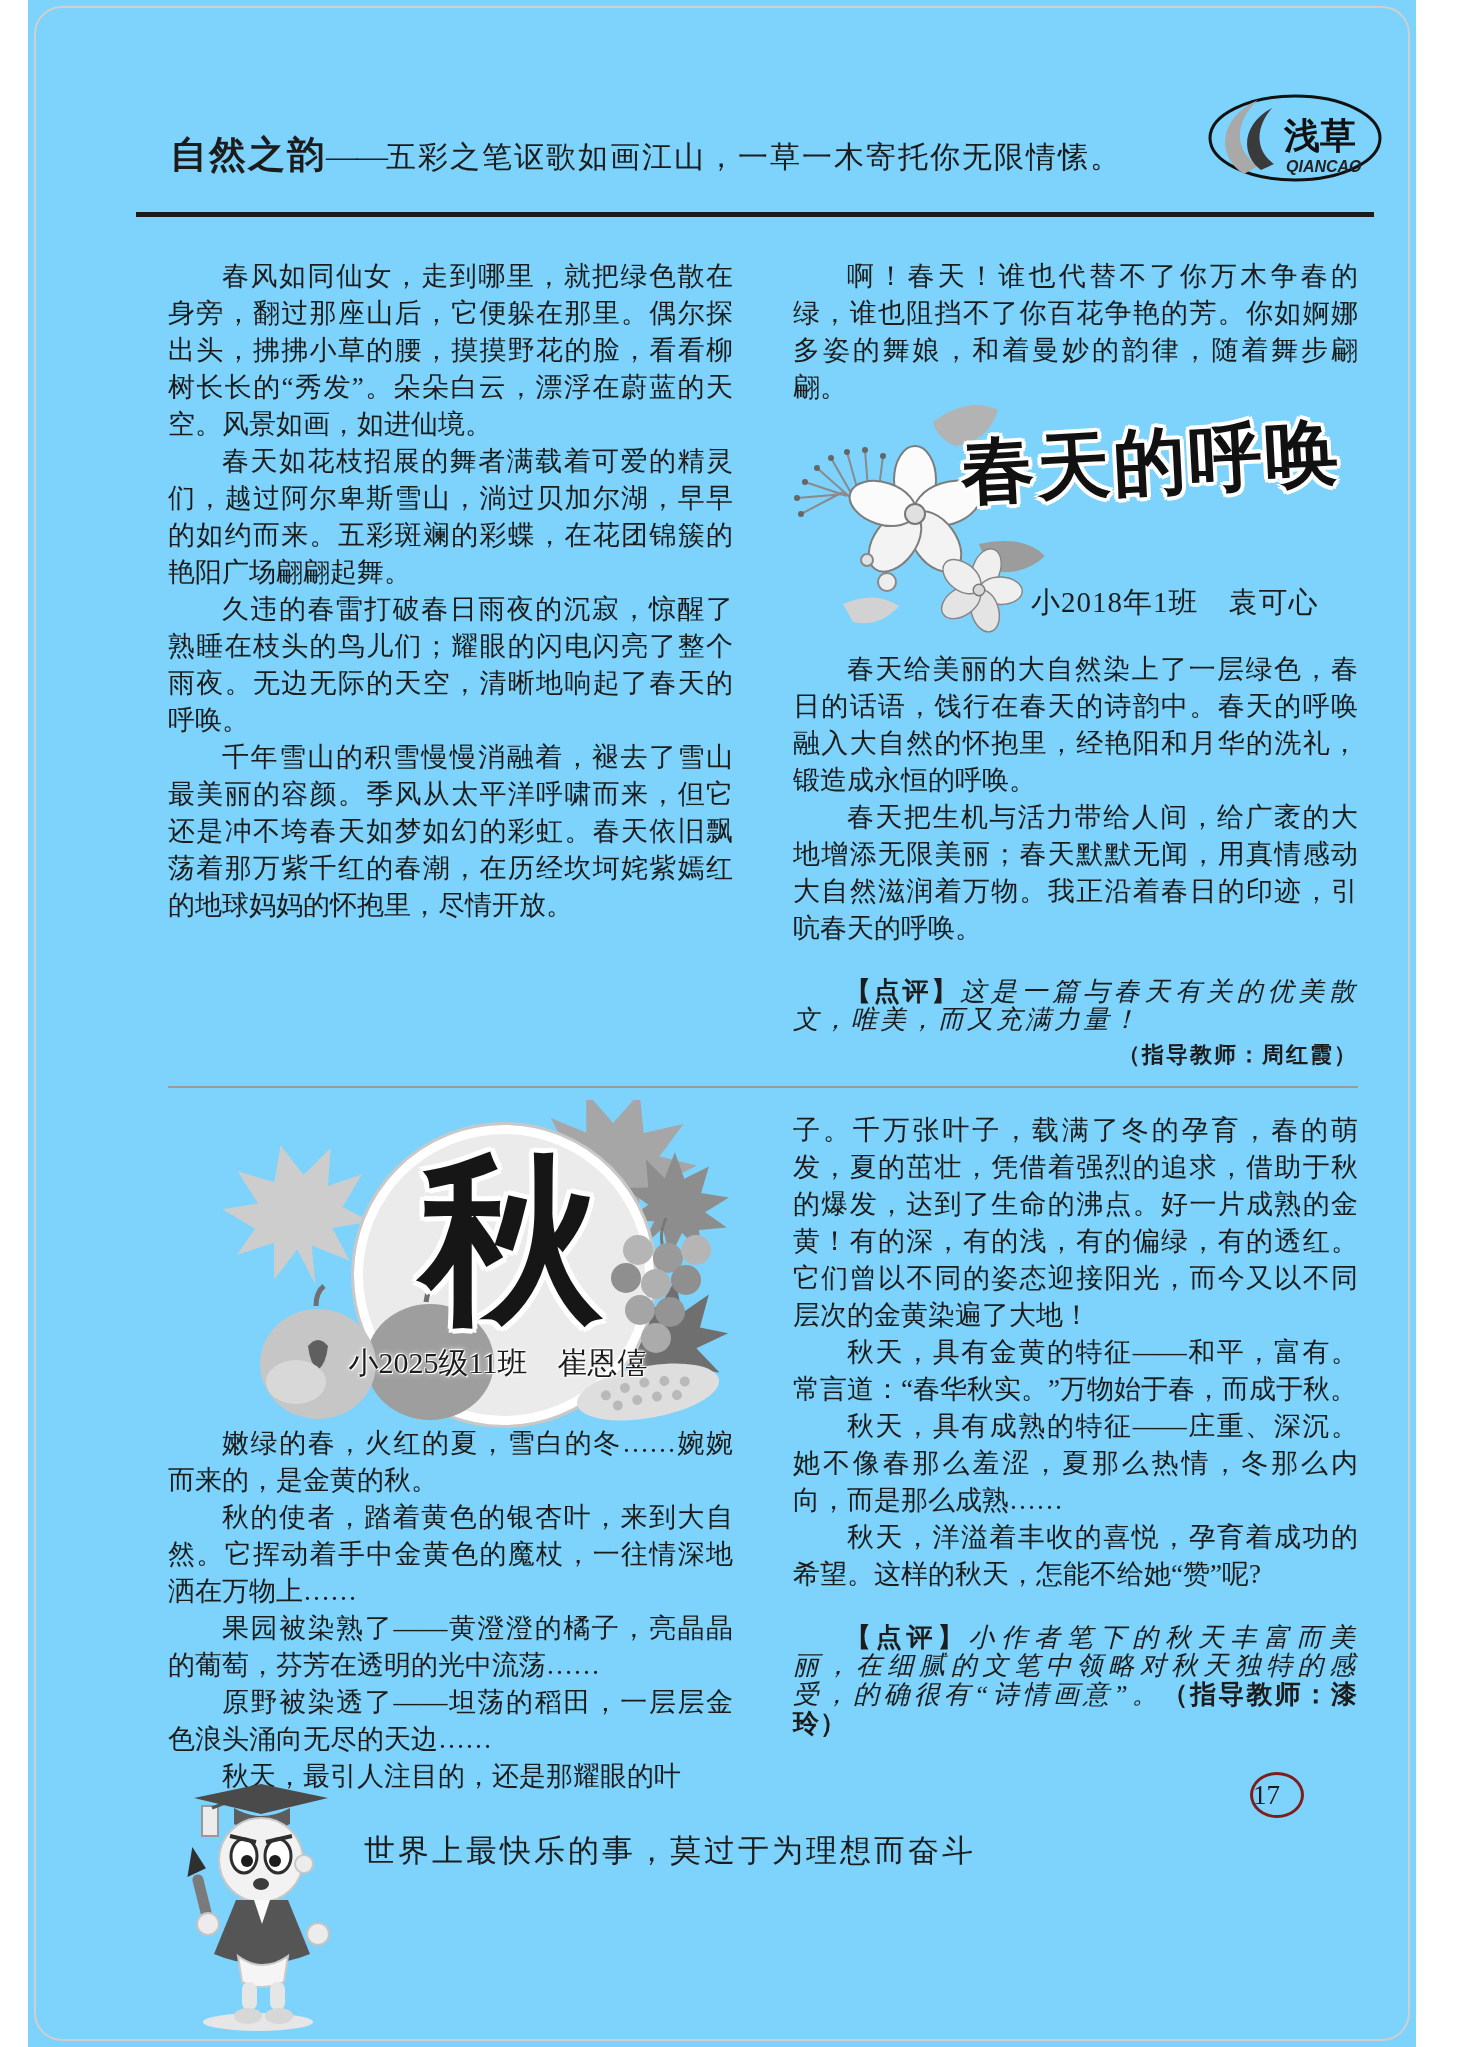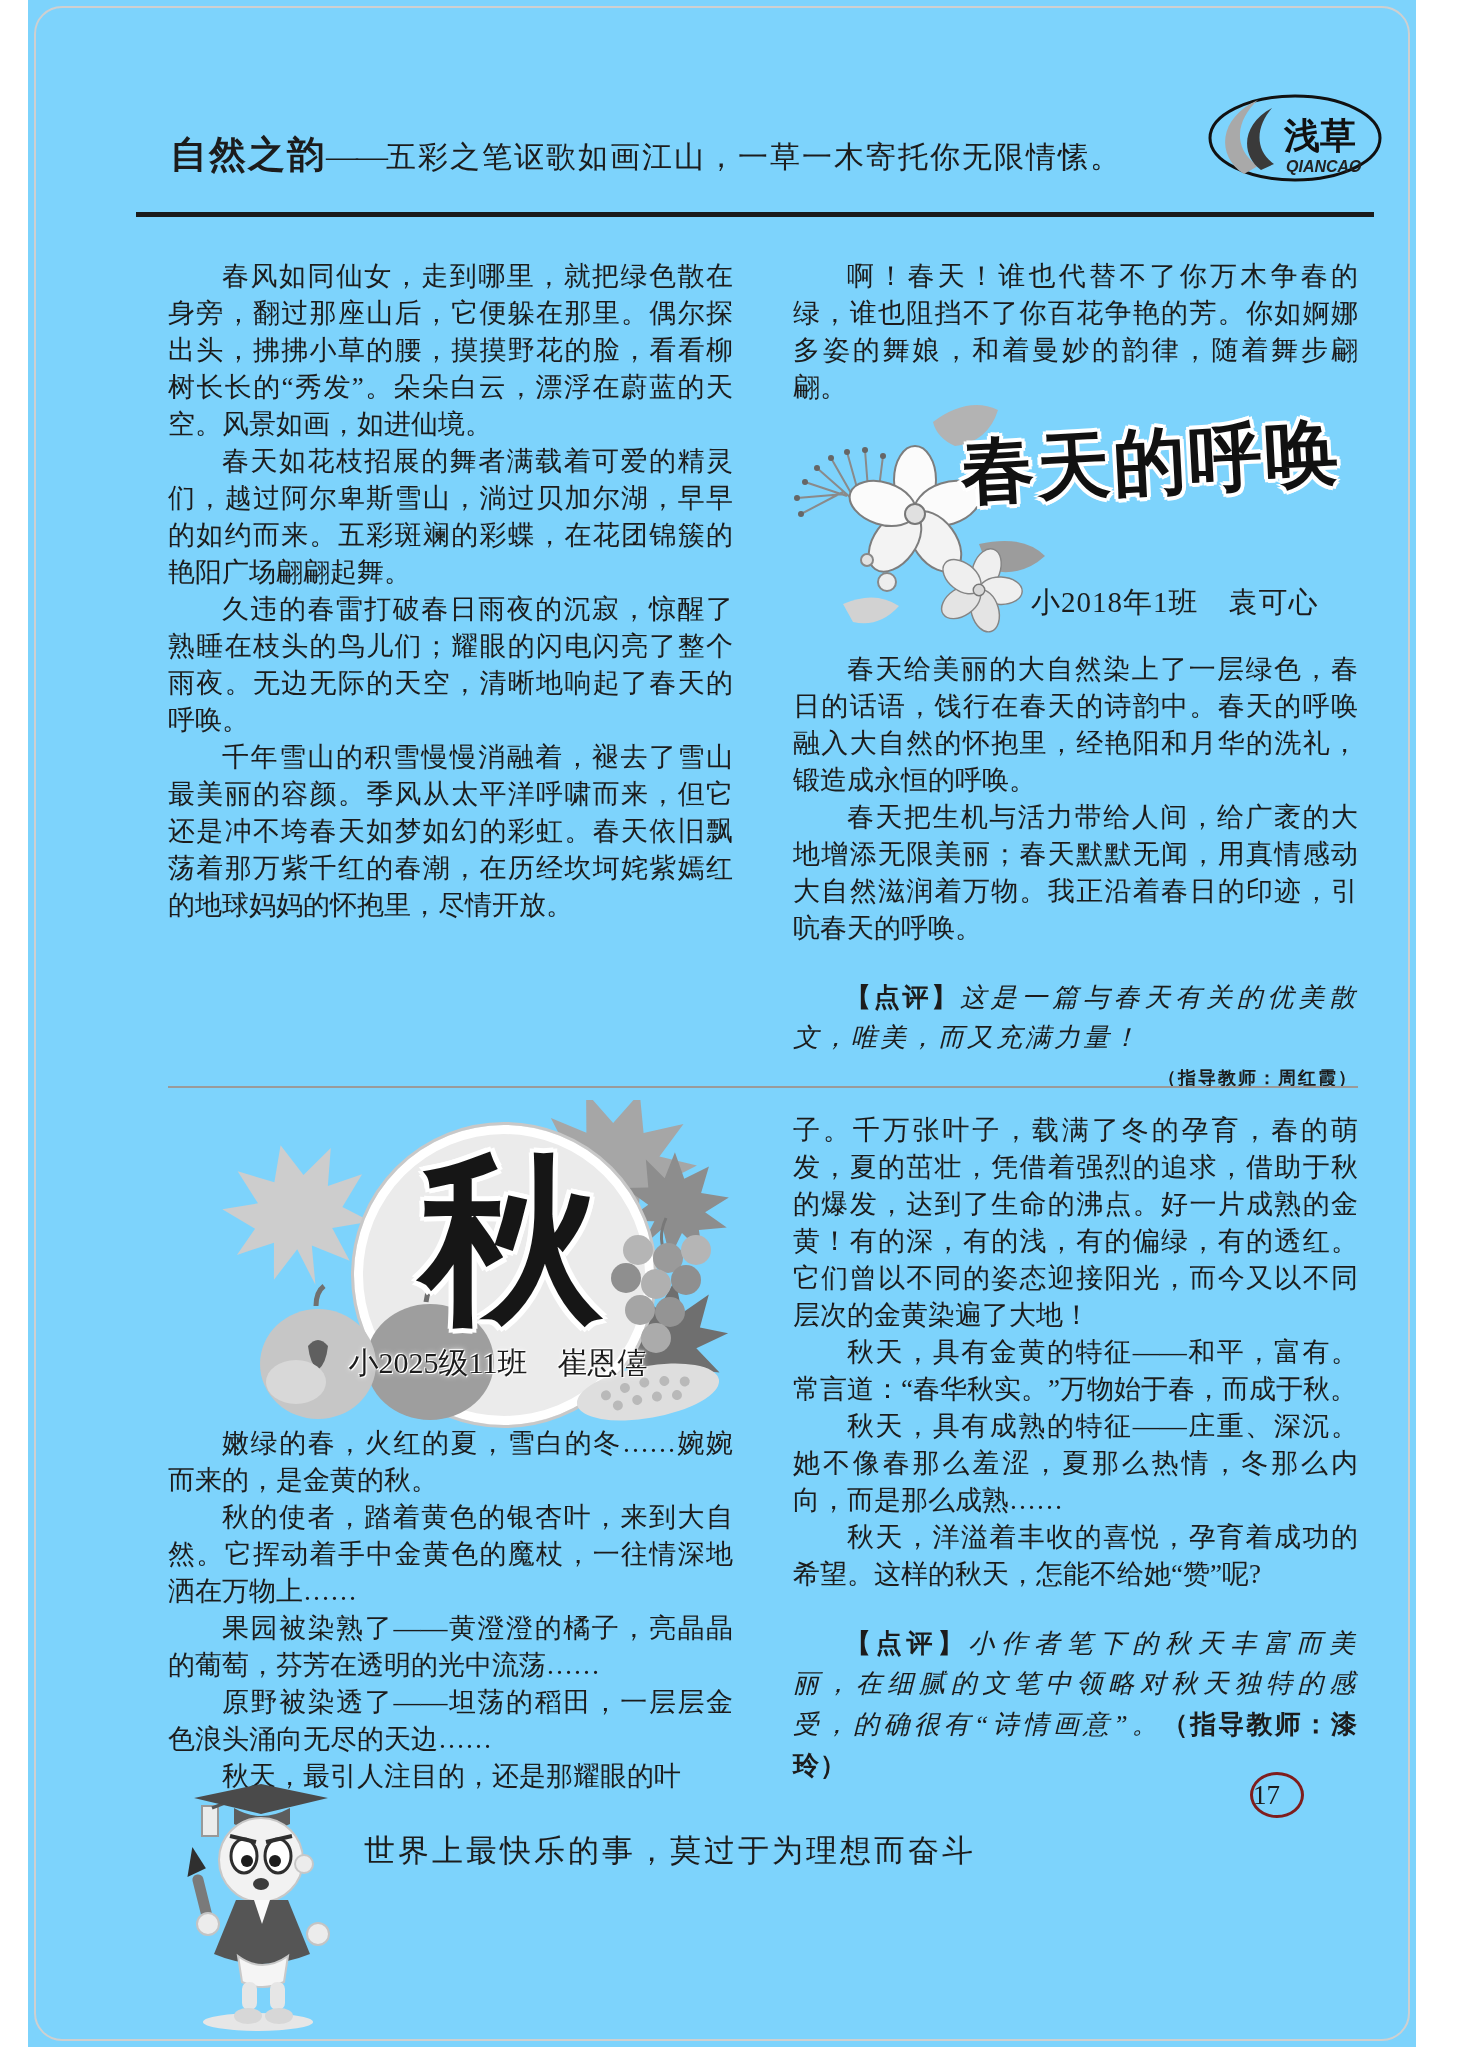--- a/index.html
+++ b/index.html
@@ -28,24 +28,24 @@
 
   
   .spring-art{position:relative;height:245px;text-indent:0;}
   .spring-flowers{position:absolute;left:-10px;top:-12px;}
   .spring-title{position:absolute;left:168px;top:38px;font-size:73px;font-weight:bold;letter-spacing:3px;
     white-space:nowrap;transform:rotate(-3deg);color:#111;
     text-shadow:-4px 0 0 #fff,4px 0 0 #fff,0 -4px 0 #fff,0 4px 0 #fff,-3px -3px 0 #fff,3px 3px 0 #fff,-3px 3px 0 #fff,3px -3px 0 #fff;}
   .spring-byline{position:absolute;left:238px;top:178px;font-size:29px;letter-spacing:1px;white-space:nowrap;}
 
   
-  .comment{margin-top:30px !important;font-style:italic;font-size:26px;letter-spacing:3px;line-height:40px;}
+  .comment{margin-top:30px !important;font-style:italic;font-size:26px;letter-spacing:3px;line-height:28px;}
   .comment .lbl{font-style:normal;font-weight:bold;font-family:"Liberation Sans","DejaVu Sans",sans-serif;letter-spacing:1px;}
   .teacher-line{margin-top:2px !important;text-indent:0 !important;text-align:right;font-style:normal;font-weight:bold;
-    font-family:"Liberation Sans","DejaVu Sans",sans-serif;font-size:18px;letter-spacing:2px;}
+    font-family:"Liberation Sans","DejaVu Sans",sans-serif;font-size:22px;letter-spacing:2px;}
   .teacher-inline{font-style:normal;font-weight:bold;font-family:"Liberation Sans","DejaVu Sans",sans-serif;letter-spacing:1px;}
 
   
   .autumn-art{position:relative;height:325px;text-indent:0;}
   .autumn-circle{position:absolute;left:183px;top:22px;width:300px;height:300px;border-radius:50%;
     background:#ebebeb;border:3px solid #c8c8c8;box-shadow:inset 0 0 0 9px #fff;}
   .autumn-char{position:absolute;left:252px;top:28px;font-size:182px;line-height:1.25;font-weight:bold;color:#161616;
     text-shadow:-5px 0 0 #fff,5px 0 0 #fff,0 -5px 0 #fff,0 5px 0 #fff,-4px -4px 0 #fff,4px 4px 0 #fff,-4px 4px 0 #fff,4px -4px 0 #fff;}
   .autumn-byline{position:absolute;left:150px;top:244px;width:360px;text-align:center;font-size:30px;white-space:nowrap;
     text-shadow:0 0 3px #fff,0 0 6px #fff,1px 1px 0 #fff,-1px -1px 0 #fff;}

